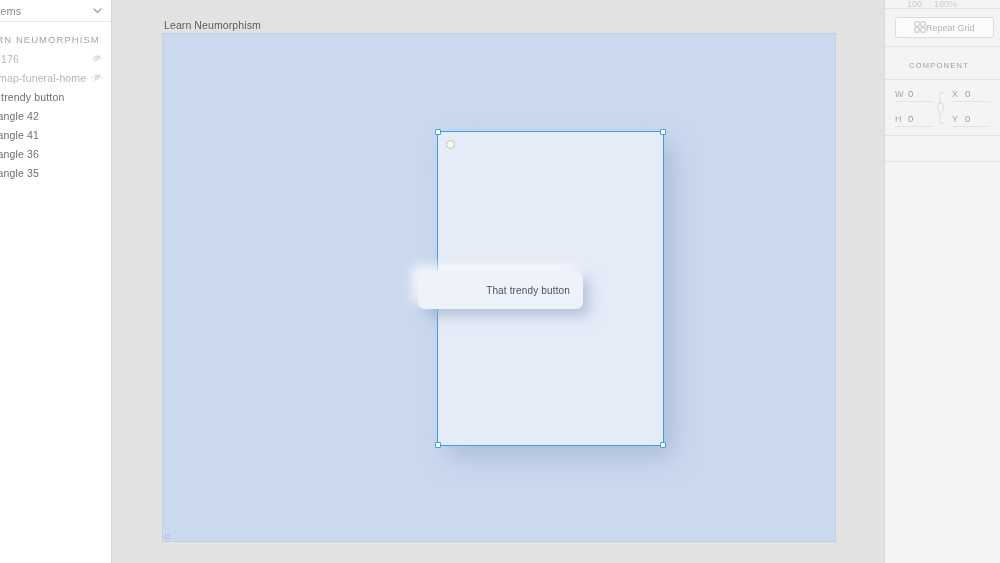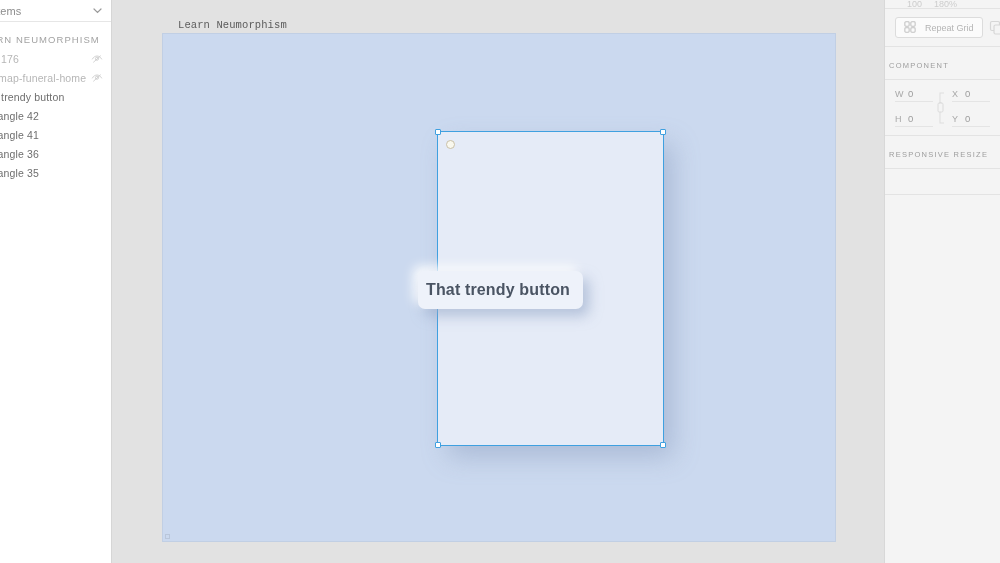--- a/index.html
+++ b/index.html
@@ -58,25 +58,24 @@
   
   .canvas {
     position: relative;
     flex: 1 1 auto;
     height: 563px;
     background: #e2e2e2;
     overflow: hidden;
   }
   .artboard-label {
     position: absolute;
-    left: 66px; top: 19px;
+    left: 52px; top: 19px;
     font-size: 10.5px; color: #5c5c5c;
     letter-spacing: .1px;
     white-space: nowrap;
-    font-family: Liberation Mono, monospace;
   }
   .artboard {
     position: absolute;
     left: 50px; top: 33px;
     width: 674px; height: 509px;
     background: #cbd9ef;
     border: 1px solid #c1cfe4;
   }
   
   .card {
@@ -124,23 +123,23 @@
     border-radius: 7px;
     box-shadow:
       6px 7px 13px rgba(140,160,195,.55),
       -5px -5px 11px rgba(255,255,255,.92);
     display: flex;
     align-items: center;
     justify-content: flex-end;
     padding-right: 13px;
   }
   .neu-btn-label {
-    font-size: 16px;
+    font-size: 10px;
     color: #4a5463;
-    font-weight: bold;
+    font-weight: normal;
     letter-spacing: .15px;
     white-space: nowrap;
   }
 
   
   .ab-corner {
     position: absolute;
     left: 2px; bottom: 2px;
     width: 5px; height: 5px;
     border: 1px solid #b9c6da;
@@ -162,34 +161,34 @@
     padding: 4px 10px 0 22px;
     overflow: hidden;
   }
   .rp-cliprow span {
     font-size: 9px; color: #cdcdcd; line-height: 8px;
   }
   .rp-sec {
     border-bottom: 1px solid #e3e3e3;
     padding: 8px 10px;
   }
-  .rp-sec.tight { padding: 7px 4px; }
+  .rp-sec.tight { padding: 7px 24px; }
   .rp-title {
     font-size: 7.5px; color: #9d9d9d;
     letter-spacing: 1.25px;
   }
   .repeat-row { display: flex; align-items: center; gap: 6px; }
   .repeat-grid-btn {
     flex: 1 1 auto;
     height: 21px;
     border: 1px solid #dcdcdc;
     border-radius: 3px;
     background: #fbfbfb;
-    display: flex; align-items: center; gap: 9px;
-    padding: 0 8px;
+    display: flex; align-items: center; gap: 0;
+    padding: 0 18px;
     cursor: default;
   }
   .repeat-grid-btn .lbl { font-size: 9px; color: #b4b4b4; white-space: nowrap; }
   .ic { flex: 0 0 auto; display: block; }
   .stack-icon-btn { width: 16px; height: 16px; cursor: default; opacity: .5; }
 
   .wh-grid {
     display: grid;
     grid-template-columns: 1fr 11px 1fr;
     grid-template-rows: auto auto;
@@ -370,22 +369,19 @@
           <span class="k">H</span>
           <span class="v">0</span>
         </div>
         <div class="field" style="grid-column:3">
           <span class="k">Y</span>
           <span class="v">0</span>
         </div>
       </div>
     </div>
 
-    <div class="rp-sec tight">
-      <span class="rp-title">RESPONSIVE RESIZE</span>
-    </div>
 
 
     <div class="rp-filler"></div>
 
   </div>
 
 </div>
 
 </body></html>

